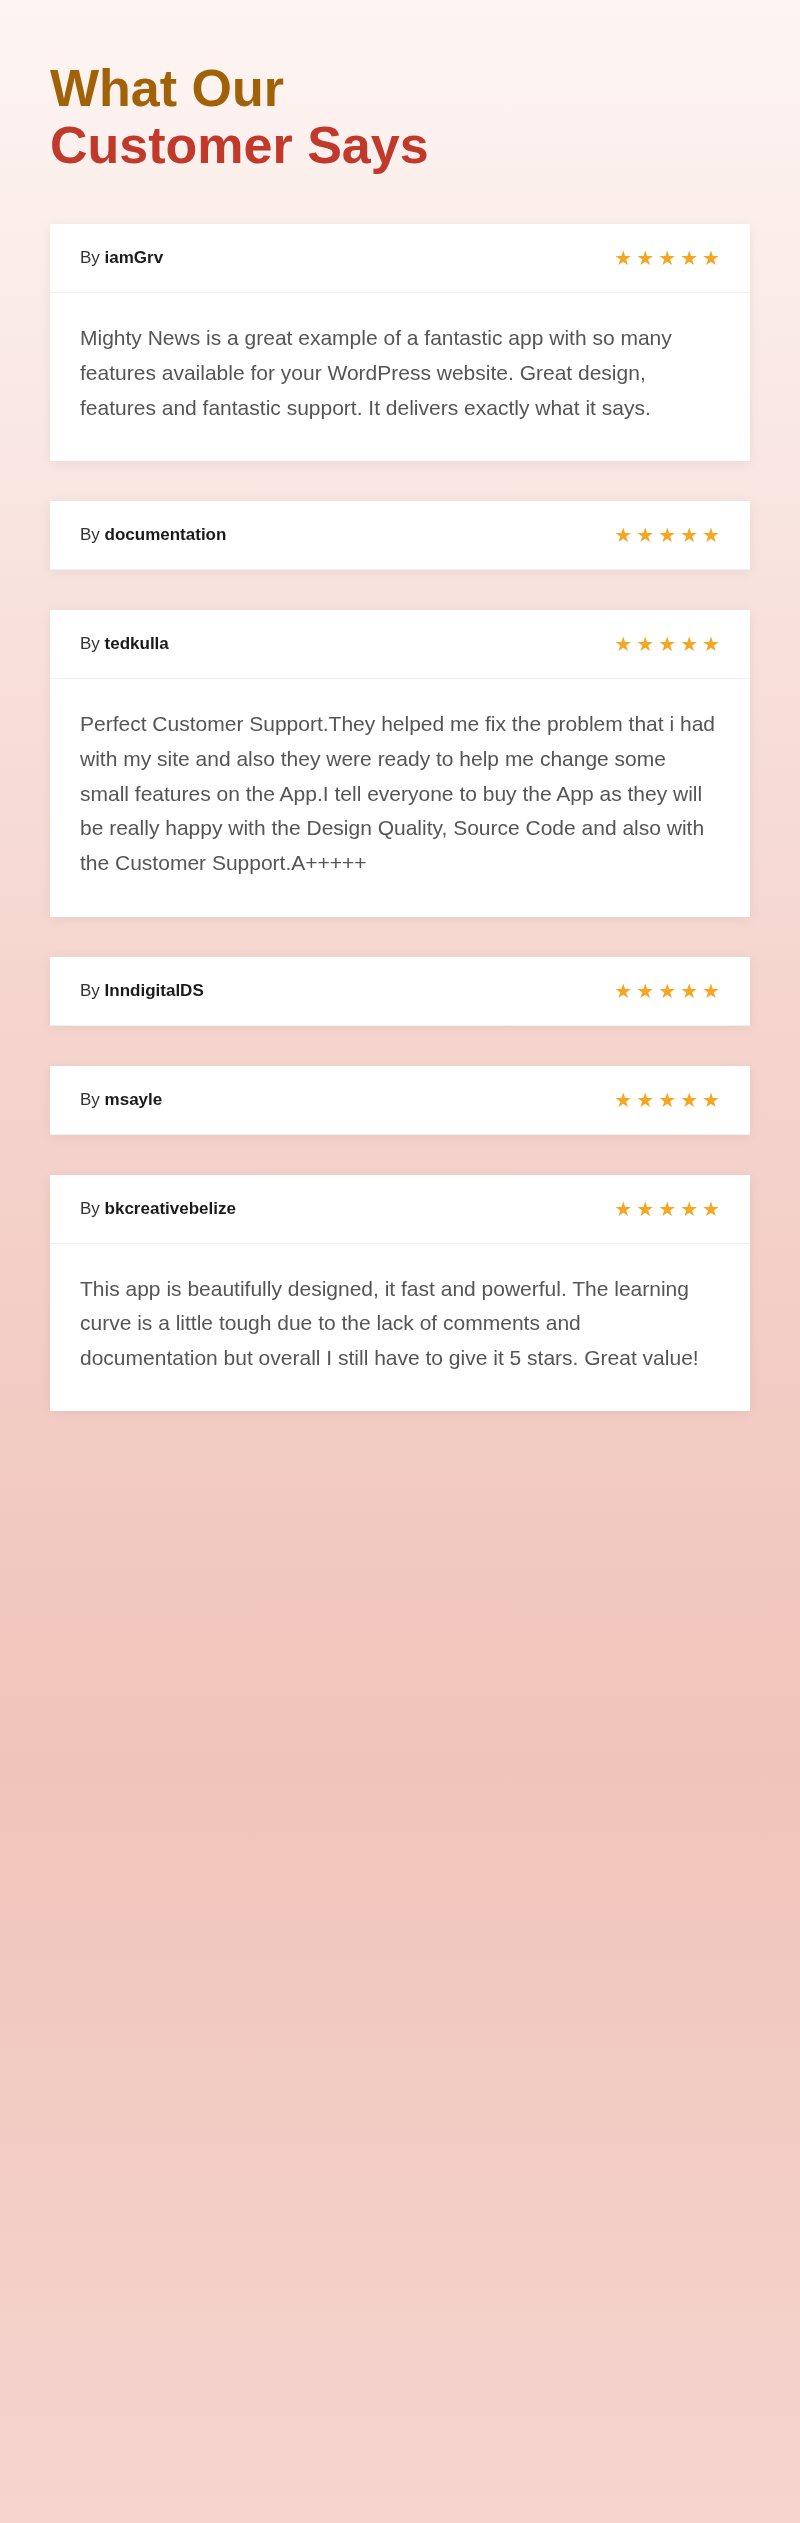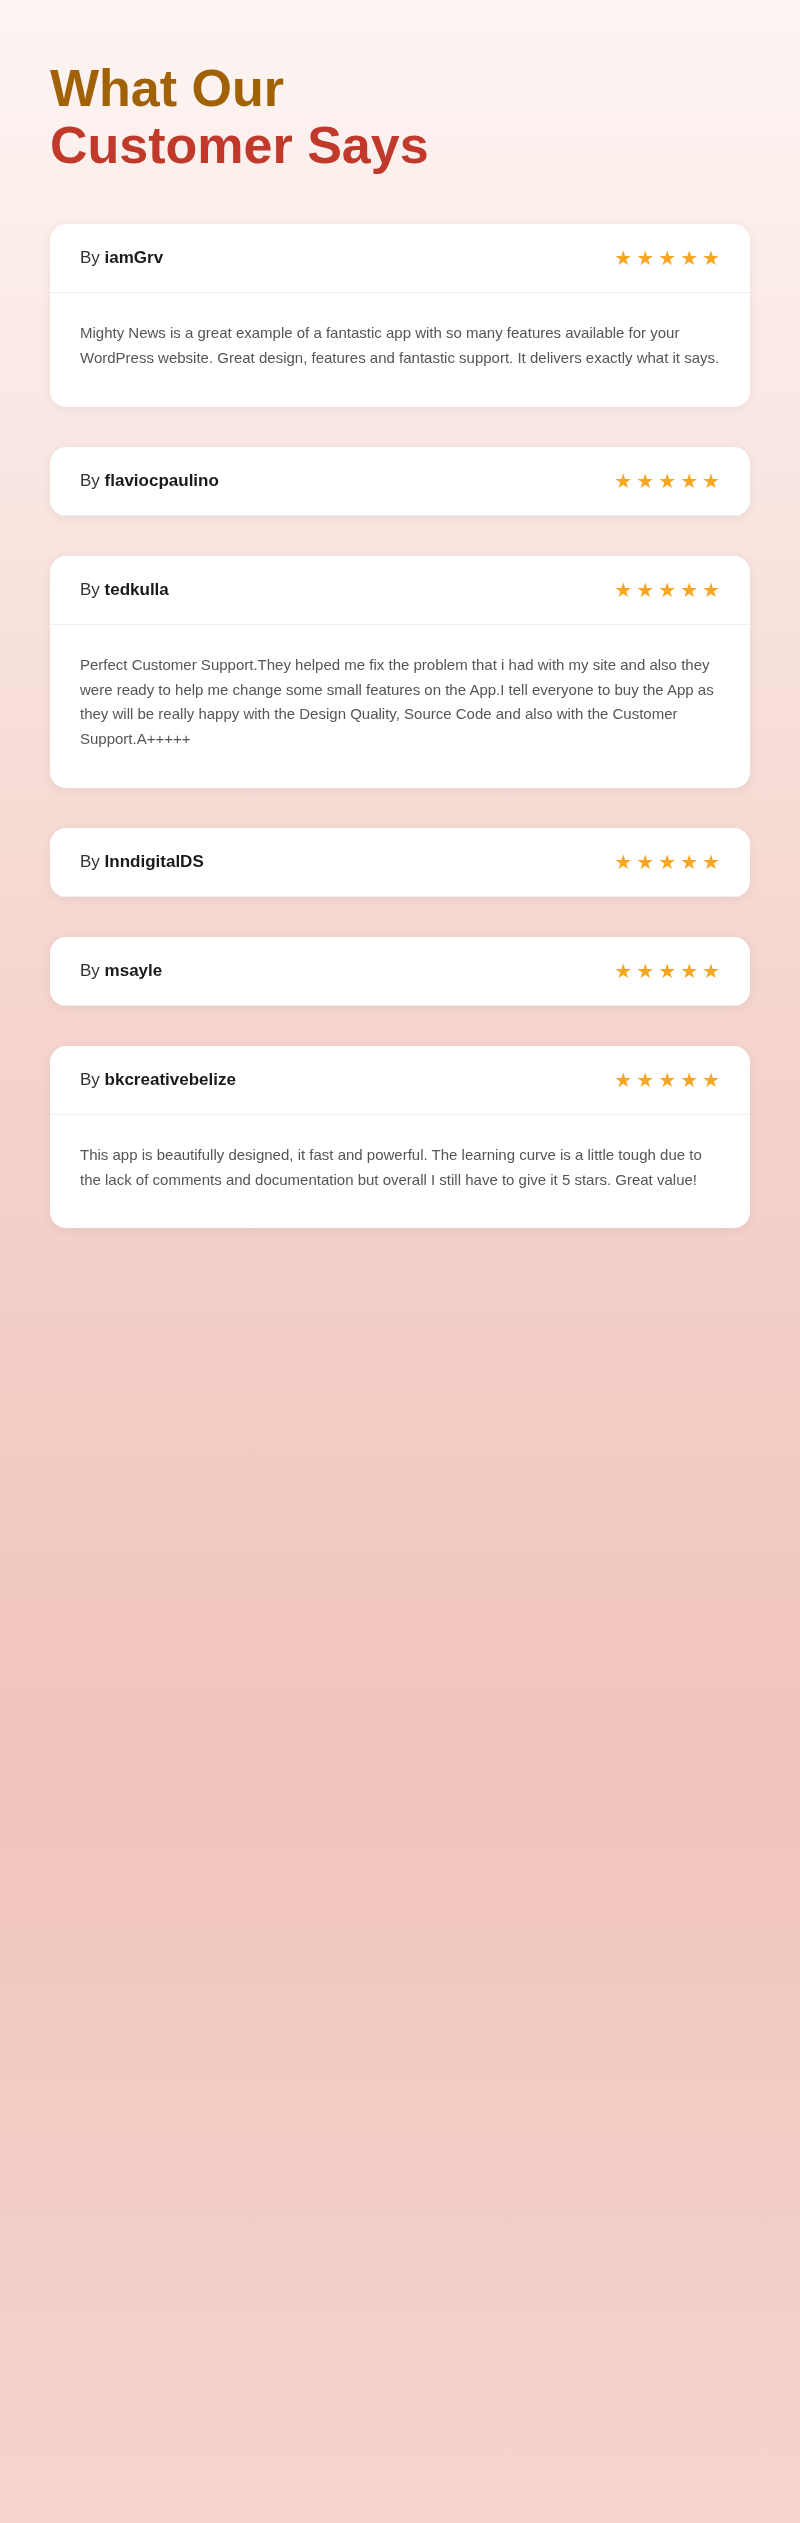--- a/index.html
+++ b/index.html
@@ -29,21 +29,21 @@
 
     .page-title .line2 {
       font-size: 52px;
       font-weight: 800;
       color: #c0392b;
       line-height: 1.1;
     }
 
     .review-card {
       background: #ffffff;
-      border-radius: 16px;
+      border-radius: 0;
       margin-bottom: 40px;
       overflow: hidden;
       box-shadow: 0 2px 12px rgba(0,0,0,0.06);
     }
 
     .review-header {
       display: flex;
       align-items: center;
       justify-content: space-between;
       padding: 22px 30px;
@@ -69,21 +69,21 @@
     .star {
       font-size: 20px;
       color: #f5a623;
     }
 
     .review-body {
       padding: 28px 30px 36px;
     }
 
     .review-body p {
-      font-size: 15px;
+      font-size: 21px;
       line-height: 1.65;
       color: #555;
       margin-bottom: 14px;
     }
 
     .review-body p:last-child {
       margin-bottom: 0;
     }
   </style>
 </head>
@@ -105,21 +105,21 @@
           <span class="star">★</span>
           <span class="star">★</span>
         </div>
       </div>
       <div class="review-body">
         <p>Mighty News is a great example of a fantastic app with so many features available for your WordPress website. Great design, features and fantastic support. It delivers exactly what it says.</p>
       </div>
     </div>
     <div class="review-card">
       <div class="review-header">
-        <div class="review-author">By <strong>flaviocpaulino</strong></div>
+        <div class="review-author">By <strong>documentation</strong></div>
         <div class="stars">
           <span class="star">★</span>
           <span class="star">★</span>
           <span class="star">★</span>
           <span class="star">★</span>
           <span class="star">★</span>
         </div>
       </div>
     </div>
     <div class="review-card">

